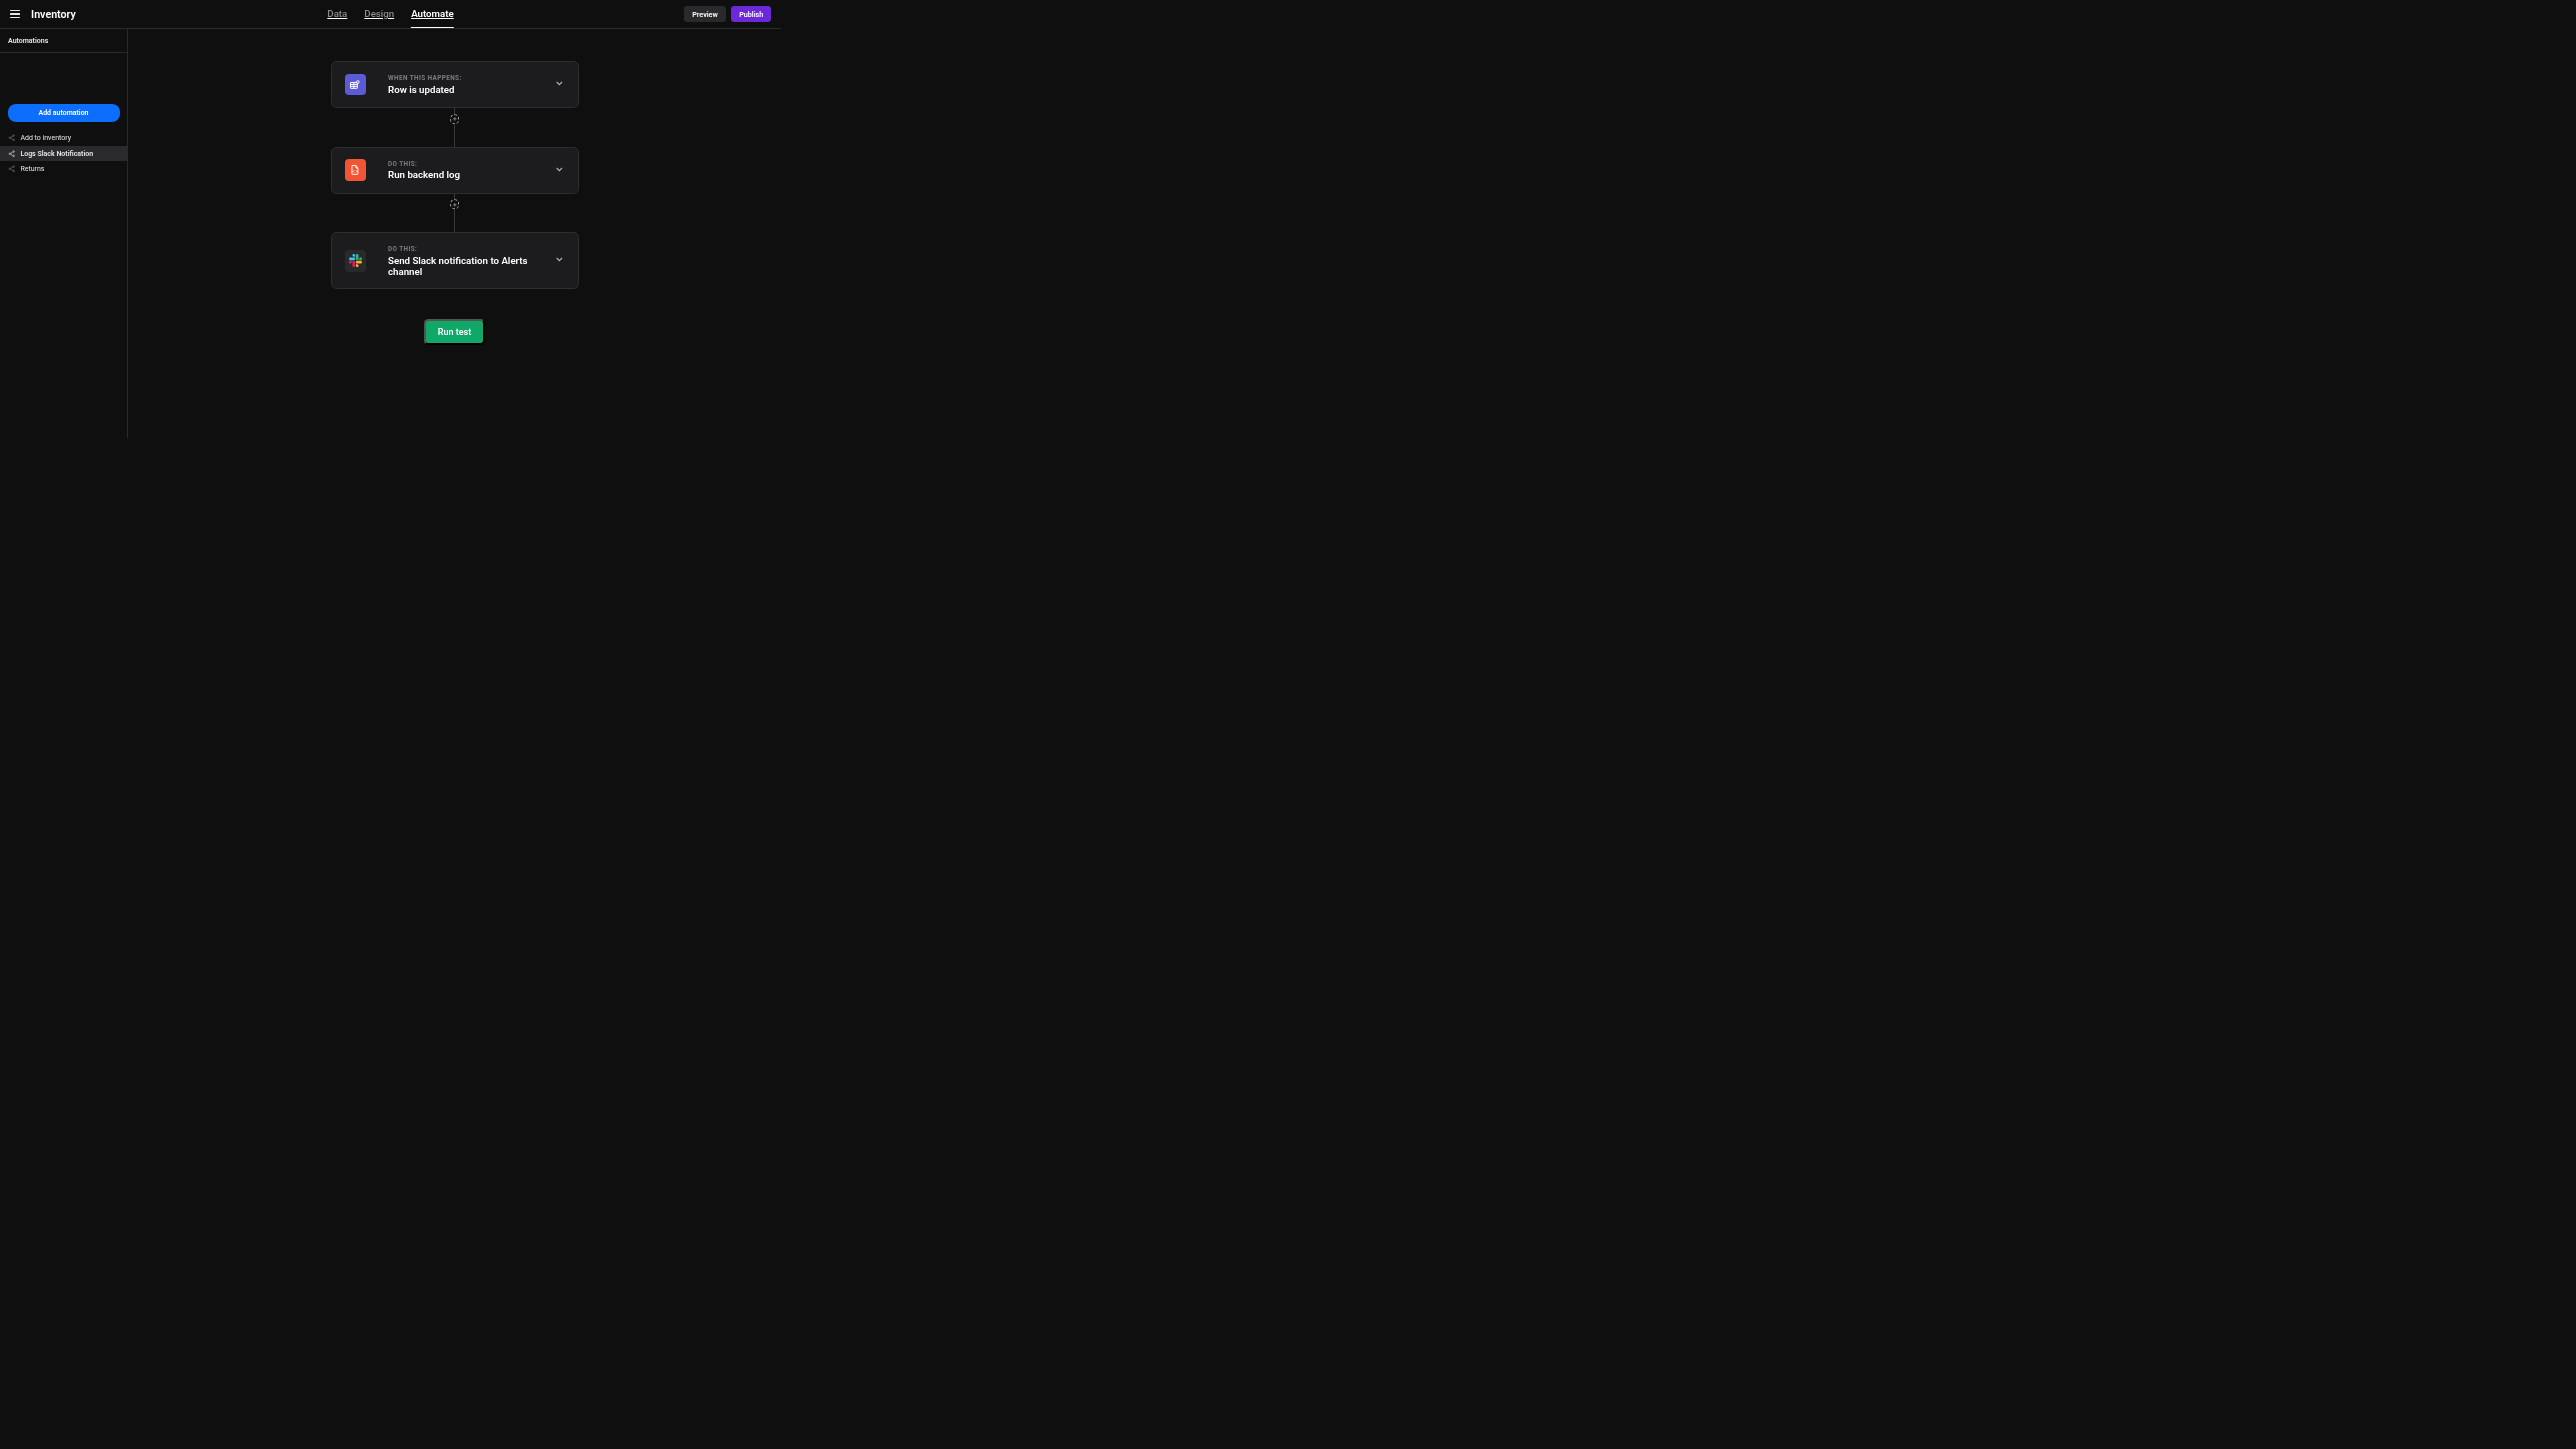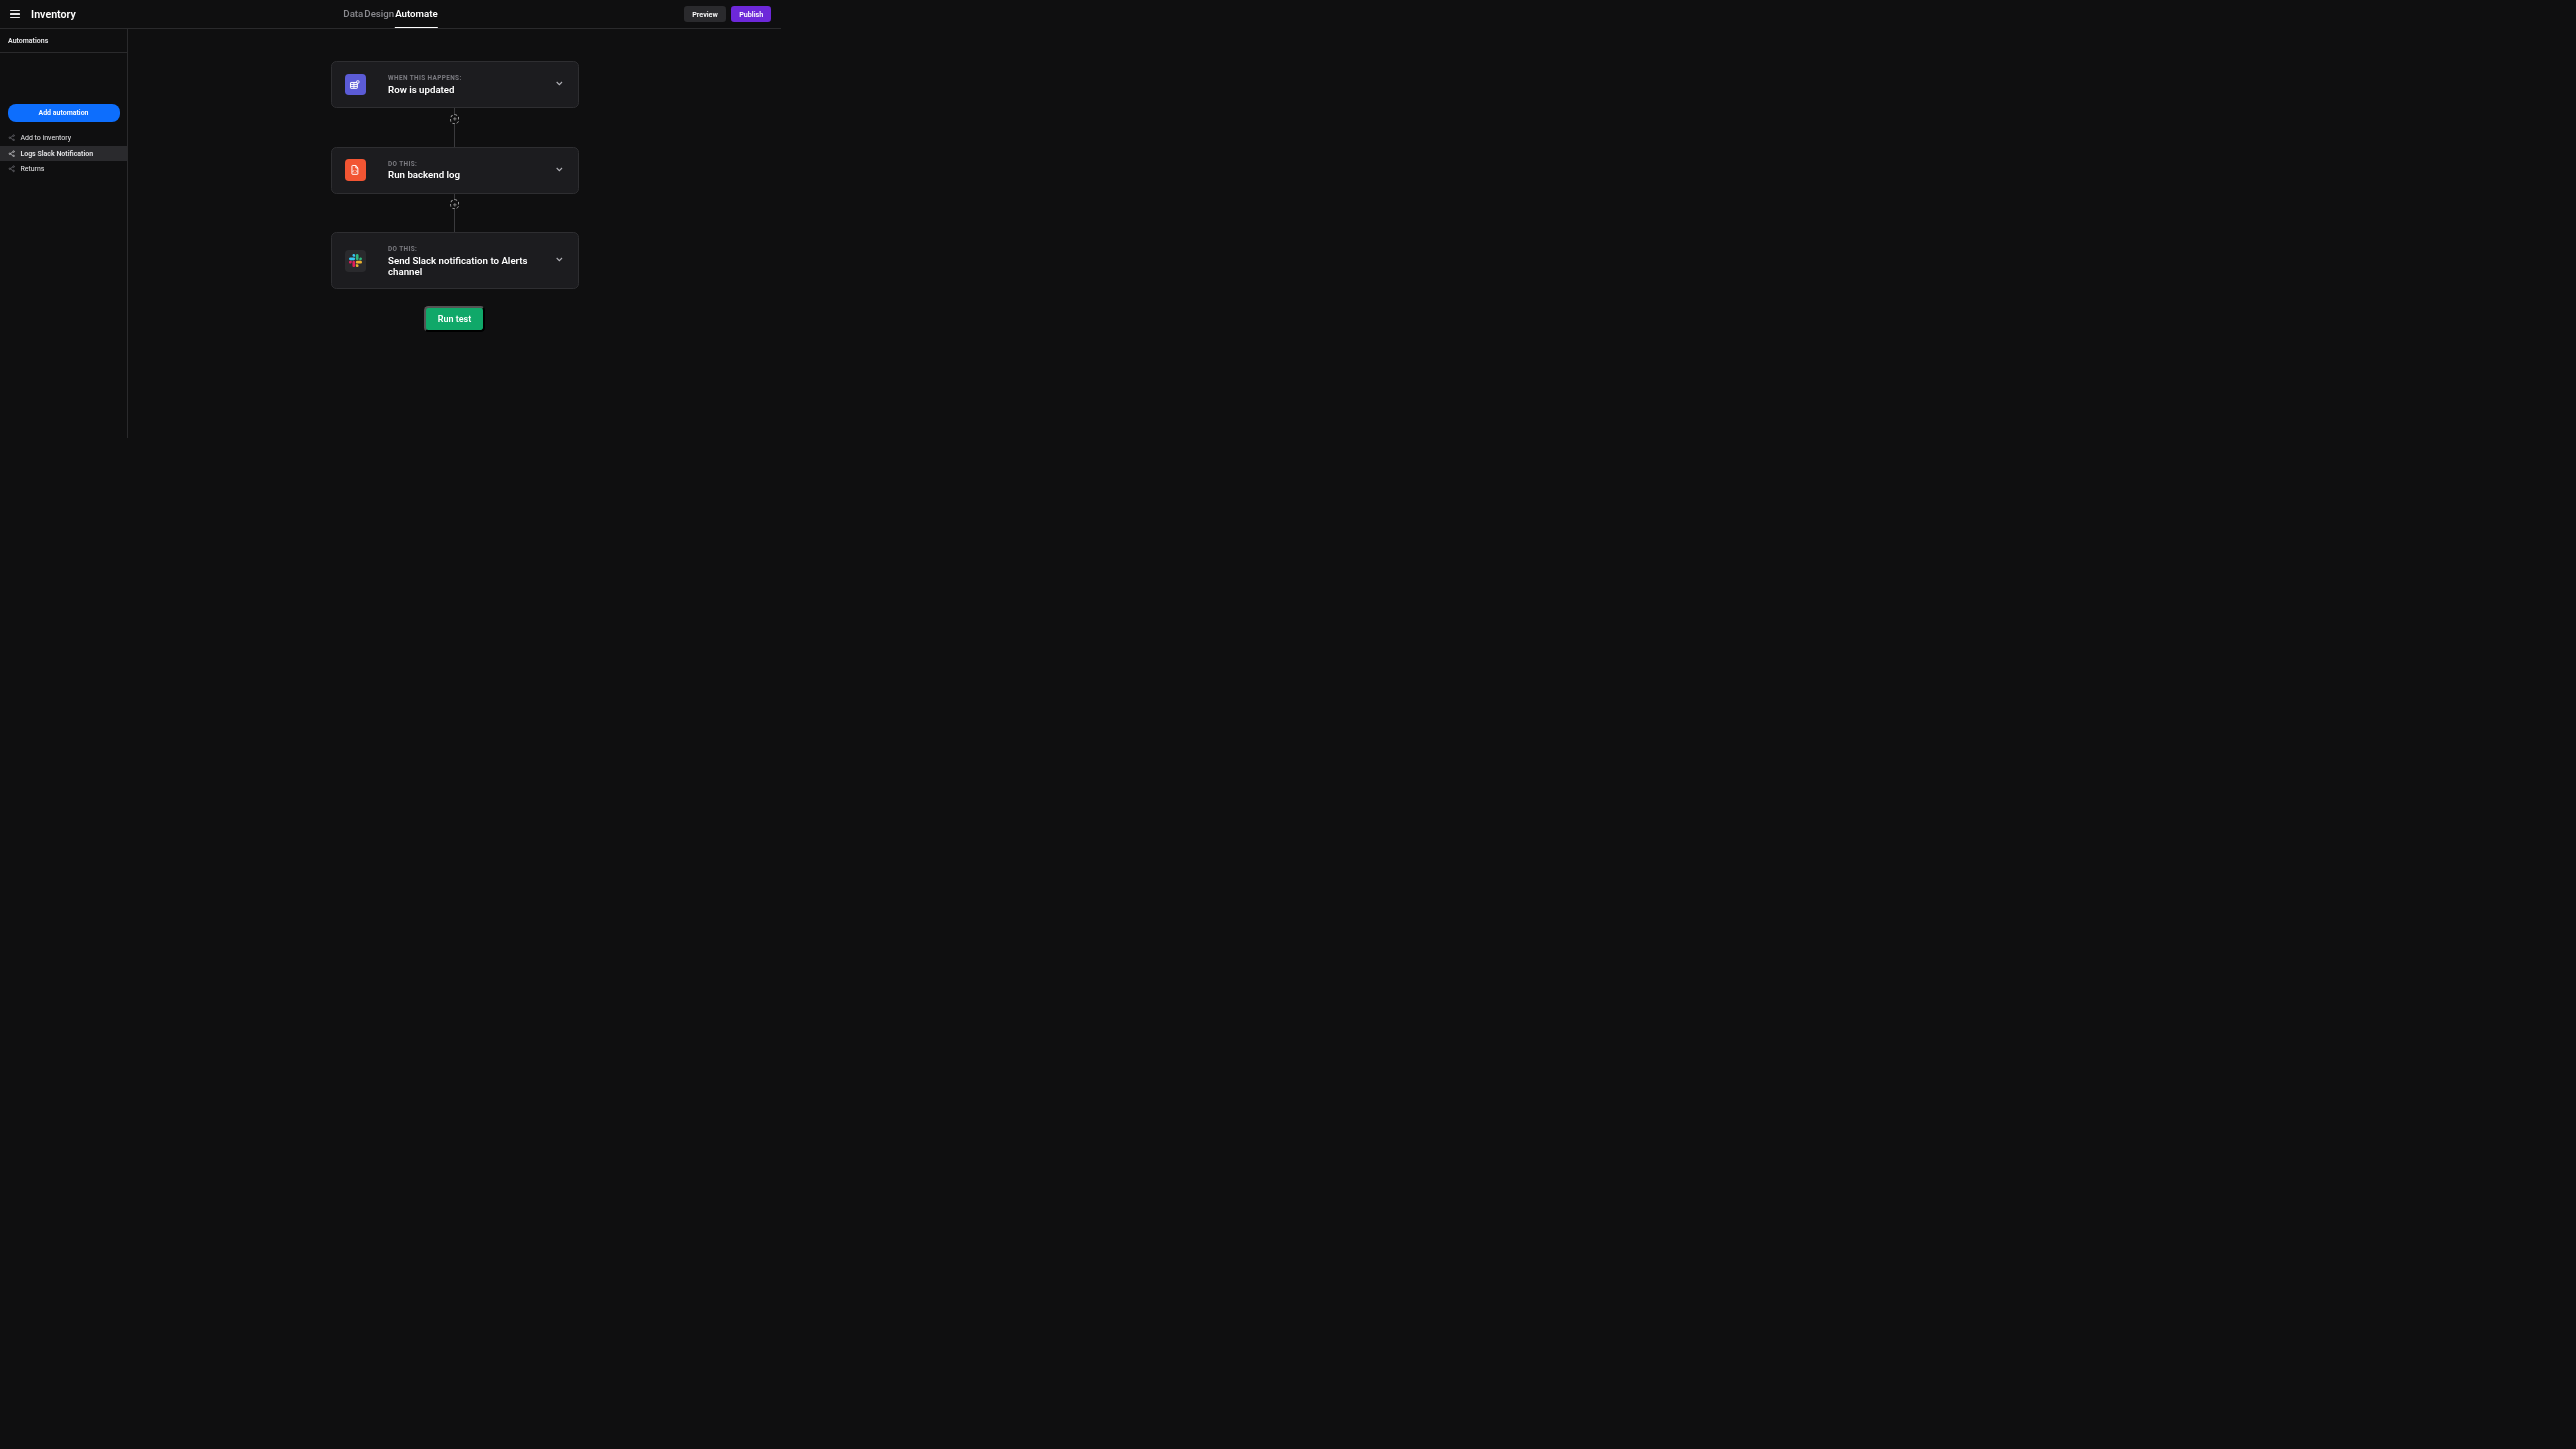--- a/index.html
+++ b/index.html
@@ -41,23 +41,24 @@
     .page-title {
       font-size: 10.7px;
       font-weight: 600;
       color: #fff;
     }
     .tabs {
       position: absolute;
       left: 50%;
       transform: translateX(-50%);
       display: flex;
-      gap: 1px;
+      gap: 17px;
       height: 100%;
       align-items: flex-end;
+      text-decoration: underline;
     }
     .tab {
       color: #8b8b90;
       font-size: 9.7px;
       font-weight: 500;
       cursor: pointer;
       height: 100%;
       display: flex;
       align-items: center;
       border-bottom: 1.1px solid transparent;
@@ -221,21 +222,21 @@
       border: 0.5px dashed #aaa;
       border-radius: 50%;
       display: flex;
       align-items: center;
       justify-content: center;
       background: #0f0f10;
       cursor: pointer;
     }
     .add-step svg { display:block; }
     .run-test-wrap {
-      margin-top: 17px;
+      margin-top: 30px;
     }
   </style>
 </head>
 <body>
 
 <div class="header">
   <div class="hamburger">
     <span></span>
       <span></span>
       <span></span>

